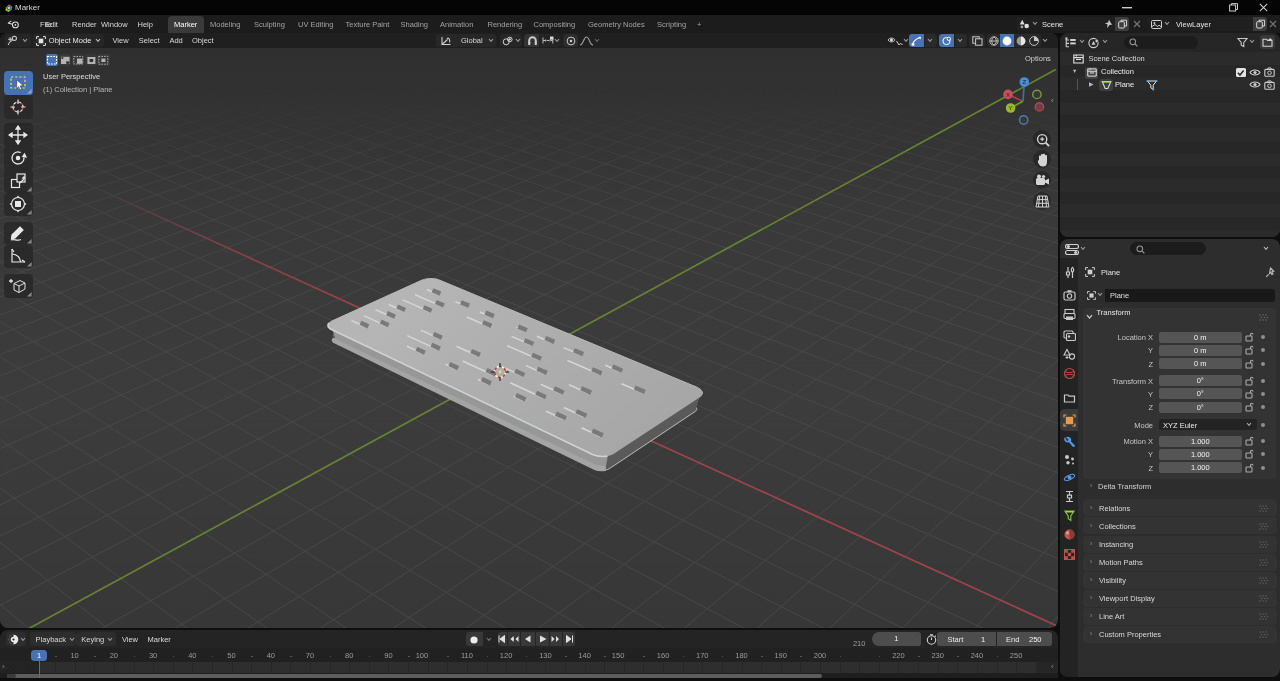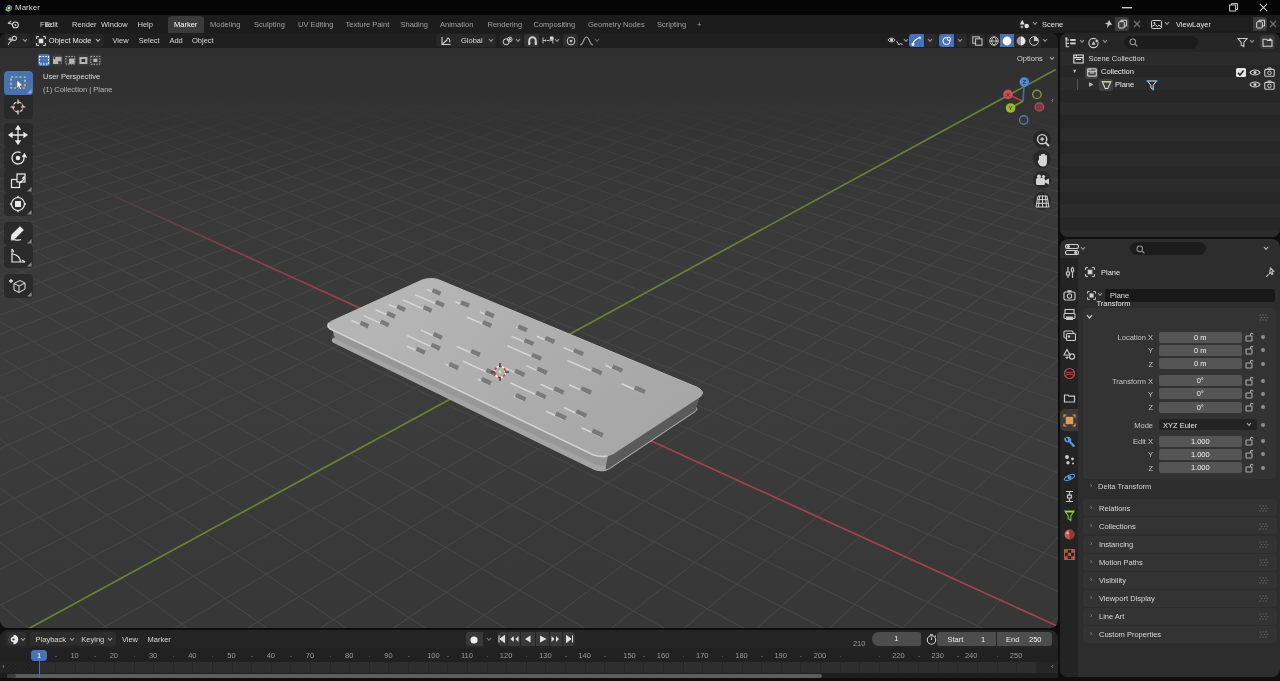--- a/index.html
+++ b/index.html
@@ -445,21 +445,21 @@
       </svg>
 <span class="a" style="left:1027.2px;top:1px;width:13.4px;height:13px;background:#2a2a2a;border-radius:0 3px 3px 0"></span>
 <svg class="a" style="left:1029.2px;top:2.5px" width="10" height="10" viewBox="0 0 10 10">
         <circle cx="5" cy="5" r="4.4" fill="none" stroke="#c9c9c9" stroke-width="0.9"></circle>
         <path d="M5 5 L5 0.6 A4.4 4.4 0 0 1 9.4 5 Z" fill="#c9c9c9"></path>
       </svg>
 <svg class="a" style="left:1042px;top:4.5px" width="6" height="5" viewBox="0 0 6 5">
         <path d="M1 1 L3 3.4 L5 1" stroke="#999" fill="none" stroke-width="1.1"></path>
       </svg>
 </div>
-    <div class="a" style="left:8px;top:0;width:1216px;height:40px">
+    <div class="a" style="left:16px;top:0;width:1216px;height:40px">
       <span class="a" style="left:30.2px;top:20.5px;width:12.2px;height:12.2px;background:#4772b3;border-radius:2px"></span>
       <span class="a" style="left:43px;top:20.5px;width:12.2px;height:12.2px;background:#383838;border-radius:2px"></span>
       <span class="a" style="left:55.8px;top:20.5px;width:12.2px;height:12.2px;background:#383838;border-radius:2px"></span>
       <span class="a" style="left:68.6px;top:20.5px;width:12.2px;height:12.2px;background:#383838;border-radius:2px"></span>
       <span class="a" style="left:81.4px;top:20.5px;width:12.2px;height:12.2px;background:#383838;border-radius:2px"></span>
       <svg class="a" style="left:30.2px;top:20.5px" width="12.2" height="12.2" viewBox="0 0 12.2 12.2">
         <rect x="1.5" y="2.5" width="9" height="7.5" fill="none" stroke="#ffffff" stroke-width="1.1" stroke-dasharray="1.7 1.2"></rect>
       </svg>
       <svg class="a" style="left:43px;top:20.5px" width="12.2" height="12.2" viewBox="0 0 12.2 12.2">
         <rect x="2" y="2.8" width="8.6" height="7.2" fill="#b4b4b4"></rect>
@@ -817,21 +817,21 @@
     </svg>
 <svg class="a" style="left:37px;top:53.0px" width="6" height="5" viewBox="0 0 6 5">
       <path d="M1 1 L3 3.4 L5 1" stroke="#999" fill="none" stroke-width="1.1"></path>
     </svg>
 <span class="a" style="left:44.5px;top:49.5px;width:170px;height:13.5px;background:#191919;border-radius:0 3px 3px 0"></span>
 <span class="t" style="left:50px;top:52px;color:#dedede">Plane</span>
     <span class="a" style="left:22.5px;top:68.5px;width:193px;height:171px;background:#333333;border-radius:4px"></span>
     <svg class="a" style="left:26px;top:75px" width="7" height="6" viewBox="0 0 7 6">
       <path d="M1 1.2 L3.5 4 L6 1.2" stroke="#ccc" fill="none" stroke-width="1.2"></path>
     </svg>
-    <span class="t" style="left:36.5px;top:60px;color:#e8e8e8">Transform</span>
+    <span class="t" style="left:36.5px;top:69px;color:#e8e8e8">Transform</span>
     <svg class="a" style="left:199px;top:75px" width="10" height="7" viewBox="0 0 10 7">
       <g fill="#666">
         <circle cx="1" cy="1" r="0.8"></circle>
         <circle cx="4" cy="1" r="0.8"></circle>
         <circle cx="7" cy="1" r="0.8"></circle>
         <circle cx="2.5" cy="3.5" r="0.8"></circle>
         <circle cx="5.5" cy="3.5" r="0.8"></circle>
         <circle cx="8.5" cy="3.5" r="0.8"></circle>
         <circle cx="1" cy="6" r="0.8"></circle>
         <circle cx="4" cy="6" r="0.8"></circle>
@@ -873,21 +873,21 @@
       <path d="M5.5 4 L5.5 2.5 C5.5 0.8 8 0.8 8 2.5" fill="none" stroke="#ababab" stroke-width="1.1"></path>
     </svg>
     <span class="a" style="left:200.5px;top:152.5px;width:4px;height:4px;border-radius:50%;background:#8e8e8e"></span>
     <span class="t" style="left:20px;top:164.0px;width:73px;text-align:right;color:#c6c6c6">Z</span>
     <span class="a" style="left:98.6px;top:162.5px;width:83.4px;height:11px;background:#555555;border-radius:2px;text-align:center;font-size:7.5px;color:#f2f2f2;font-family:inherit;line-height:11px">0°</span>
     <svg class="a" style="left:185px;top:163.0px" width="9" height="10" viewBox="0 0 9 10">
       <rect x="1" y="4" width="6" height="5" rx="0.8" fill="none" stroke="#ababab" stroke-width="1.1"></rect>
       <path d="M5.5 4 L5.5 2.5 C5.5 0.8 8 0.8 8 2.5" fill="none" stroke="#ababab" stroke-width="1.1"></path>
     </svg>
     <span class="a" style="left:200.5px;top:166.0px;width:4px;height:4px;border-radius:50%;background:#8e8e8e"></span>
-    <span class="t" style="left:20px;top:198.1px;width:73px;text-align:right;color:#c6c6c6">Edit X</span>
+    <span class="t" style="left:20px;top:198.1px;width:73px;text-align:right;color:#c6c6c6">Motion X</span>
     <span class="a" style="left:98.6px;top:196.6px;width:83.4px;height:11px;background:#555555;border-radius:2px;text-align:center;font-size:7.5px;color:#f2f2f2;font-family:inherit;line-height:11px">1.000</span>
     <svg class="a" style="left:185px;top:197.1px" width="9" height="10" viewBox="0 0 9 10">
       <rect x="1" y="4" width="6" height="5" rx="0.8" fill="none" stroke="#ababab" stroke-width="1.1"></rect>
       <path d="M5.5 4 L5.5 2.5 C5.5 0.8 8 0.8 8 2.5" fill="none" stroke="#ababab" stroke-width="1.1"></path>
     </svg>
     <span class="a" style="left:200.5px;top:200.1px;width:4px;height:4px;border-radius:50%;background:#8e8e8e"></span>
     <span class="t" style="left:20px;top:211.1px;width:73px;text-align:right;color:#c6c6c6">Y</span>
     <span class="a" style="left:98.6px;top:209.6px;width:83.4px;height:11px;background:#555555;border-radius:2px;text-align:center;font-size:7.5px;color:#f2f2f2;font-family:inherit;line-height:11px">1.000</span>
     <svg class="a" style="left:185px;top:210.1px" width="9" height="10" viewBox="0 0 9 10">
       <rect x="1" y="4" width="6" height="5" rx="0.8" fill="none" stroke="#ababab" stroke-width="1.1"></rect>
@@ -1097,35 +1097,35 @@
     <span class="a" style="left:1035.7px;top:31.5px;width:1px;height:11.5px;background:#272727"></span>
     <span class="t" style="left:62.6px;top:21px;width:24px;text-align:center;color:#9b9b9b">10</span>
     <span class="t" style="left:101.8px;top:21px;width:24px;text-align:center;color:#9b9b9b">20</span>
     <span class="t" style="left:141.1px;top:21px;width:24px;text-align:center;color:#9b9b9b">30</span>
     <span class="t" style="left:180.3px;top:21px;width:24px;text-align:center;color:#9b9b9b">40</span>
     <span class="t" style="left:219.5px;top:21px;width:24px;text-align:center;color:#9b9b9b">50</span>
     <span class="t" style="left:258.8px;top:21px;width:24px;text-align:center;color:#9b9b9b">40</span>
     <span class="t" style="left:298.0px;top:21px;width:24px;text-align:center;color:#9b9b9b">70</span>
     <span class="t" style="left:337.2px;top:21px;width:24px;text-align:center;color:#9b9b9b">80</span>
     <span class="t" style="left:376.4px;top:21px;width:24px;text-align:center;color:#9b9b9b">90</span>
-    <span class="t" style="left:415.7px;top:21px;width:24px;text-align:right;color:#9b9b9b">100</span>
+    <span class="t" style="left:415.7px;top:21px;width:24px;text-align:left;color:#9b9b9b">100</span>
     <span class="t" style="left:454.9px;top:21px;width:24px;text-align:center;color:#9b9b9b">110</span>
     <span class="t" style="left:494.1px;top:21px;width:24px;text-align:center;color:#9b9b9b">120</span>
     <span class="t" style="left:533.4px;top:21px;width:24px;text-align:center;color:#9b9b9b">130</span>
     <span class="t" style="left:572.6px;top:21px;width:24px;text-align:center;color:#9b9b9b">140</span>
-    <span class="t" style="left:611.8px;top:21px;width:24px;text-align:right;color:#9b9b9b">150</span>
+    <span class="t" style="left:611.8px;top:21px;width:24px;text-align:left;color:#9b9b9b">150</span>
     <span class="t" style="left:651.1px;top:21px;width:24px;text-align:center;color:#9b9b9b">160</span>
     <span class="t" style="left:690.3px;top:21px;width:24px;text-align:center;color:#9b9b9b">170</span>
     <span class="t" style="left:729.5px;top:21px;width:24px;text-align:center;color:#9b9b9b">180</span>
     <span class="t" style="left:768.7px;top:21px;width:24px;text-align:center;color:#9b9b9b">190</span>
     <span class="t" style="left:808.0px;top:21px;width:24px;text-align:center;color:#9b9b9b">200</span>
     <span class="t" style="left:847.2px;top:9px;width:24px;text-align:center;color:#9b9b9b">210</span>
     <span class="t" style="left:886.4px;top:21px;width:24px;text-align:center;color:#9b9b9b">220</span>
     <span class="t" style="left:925.7px;top:21px;width:24px;text-align:center;color:#9b9b9b">230</span>
-    <span class="t" style="left:964.9px;top:21px;width:24px;color:#9b9b9b">240</span>
+    <span class="t" style="left:964.9px;top:21px;width:24px;text-align:center;color:#9b9b9b">240</span>
     <span class="t" style="left:1004.1px;top:21px;width:24px;text-align:center;color:#9b9b9b">250</span>
     <span class="a" style="left:55.0px;top:25.5px;width:1.6px;height:1.6px;border-radius:50%;background:#5a5a5a"></span>
     <span class="a" style="left:94.2px;top:25.5px;width:1.6px;height:1.6px;border-radius:50%;background:#5a5a5a"></span>
     <span class="a" style="left:133.5px;top:25.5px;width:1.6px;height:1.6px;border-radius:50%;background:#5a5a5a"></span>
     <span class="a" style="left:172.7px;top:25.5px;width:1.6px;height:1.6px;border-radius:50%;background:#5a5a5a"></span>
     <span class="a" style="left:211.9px;top:25.5px;width:1.6px;height:1.6px;border-radius:50%;background:#5a5a5a"></span>
     <span class="a" style="left:251.1px;top:25.5px;width:1.6px;height:1.6px;border-radius:50%;background:#5a5a5a"></span>
     <span class="a" style="left:290.4px;top:25.5px;width:1.6px;height:1.6px;border-radius:50%;background:#5a5a5a"></span>
     <span class="a" style="left:329.6px;top:25.5px;width:1.6px;height:1.6px;border-radius:50%;background:#5a5a5a"></span>
     <span class="a" style="left:368.8px;top:25.5px;width:1.6px;height:1.6px;border-radius:50%;background:#5a5a5a"></span>

